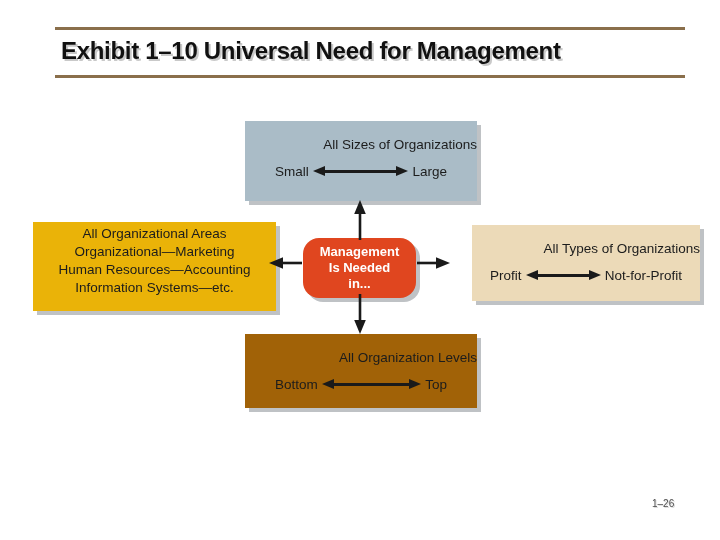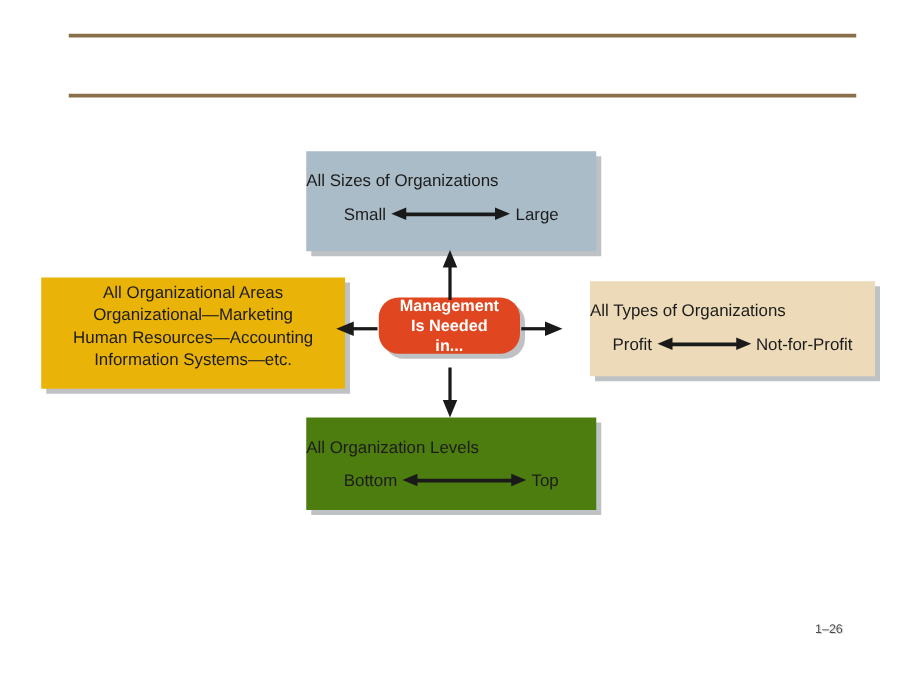--- a/index.html
+++ b/index.html
@@ -37,35 +37,35 @@
   
   .dbox {
     position: absolute;
     box-shadow: 4px 4px 0 rgba(122, 128, 133, 0.48);
     color: #1c1c1c;
     font-size: 13.5px;
   }
   .box-top    { left: 245px; top: 121px; width: 232px; height: 80px; background: #aabcc7; }
   .box-left   { left: 33px;  top: 222px; width: 243px; height: 89px; background: #eab308; }
   .box-right  { left: 472px; top: 225px; width: 228px; height: 76px; background: #ecdab8; }
-  .box-bottom { left: 245px; top: 334px; width: 232px; height: 74px; background: #4d7c0f; }
+  .box-bottom { left: 245px; top: 334px; width: 232px; height: 74px; background: #a16207; }
   .box-center {
-    left: 303px; top: 238px; width: 113px; height: 45px;
+    left: 303px; top: 238px; width: 113px; height: 60px;
     background: #e0461f;
     border-radius: 16px;
     color: #ffffff;
     font-weight: bold;
     font-size: 13px;
     text-align: center;
     line-height: 16px;
     padding-top: 0;
     display: flex; flex-direction: column; justify-content: center;
   }
 
-  .box-title { text-align: left; margin-top: 16px; white-space: nowrap; }
+  .box-title { text-align: right; margin-top: 16px; white-space: nowrap; }
   .box-row {
     display: flex;
     align-items: center;
     padding: 0 30px;
     margin-top: 12px;
     white-space: nowrap;
   }
   .box-right .box-row { padding: 0 18px; }
 
   .box-left .stack {
@@ -103,20 +103,21 @@
     color: #4c4c4c;
     text-shadow: 1px 1px 0 #d8d8d8;
   }
 </style>
 </head>
 <body>
 
 <div class="slide">
 
   <div class="rule rule-top"></div>
+  <div class="slide-title">Exhibit 1–10 Universal Need for Management</div>
   <div class="rule rule-bottom"></div>
 
   <div class="dbox box-top">
     <div class="box-title">All Sizes of Organizations</div>
     <div class="box-row">
       <span>Small</span>
       <span class="dd-arrow">
         <span class="head-l"></span>
           <span class="shaft"></span>
           <span class="head-r"></span>

